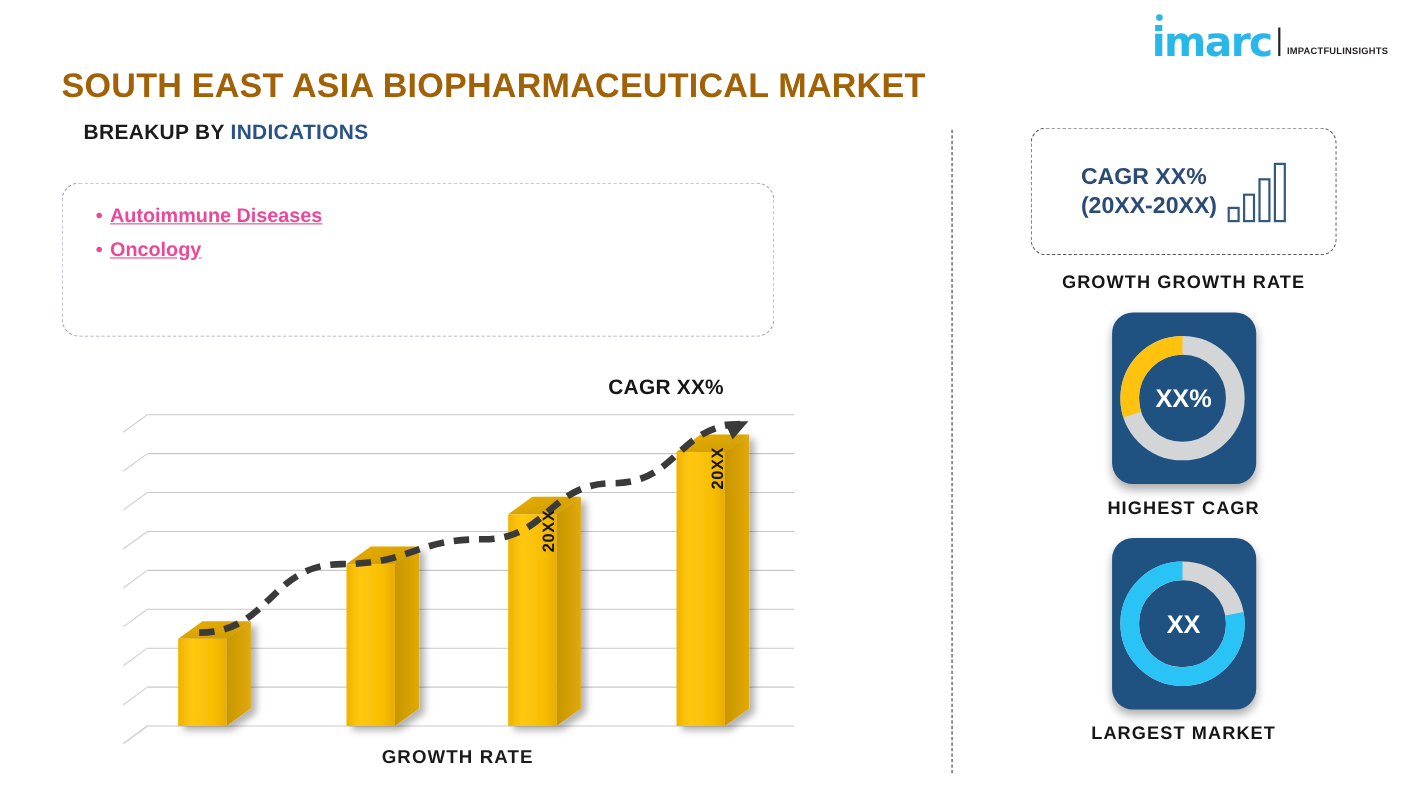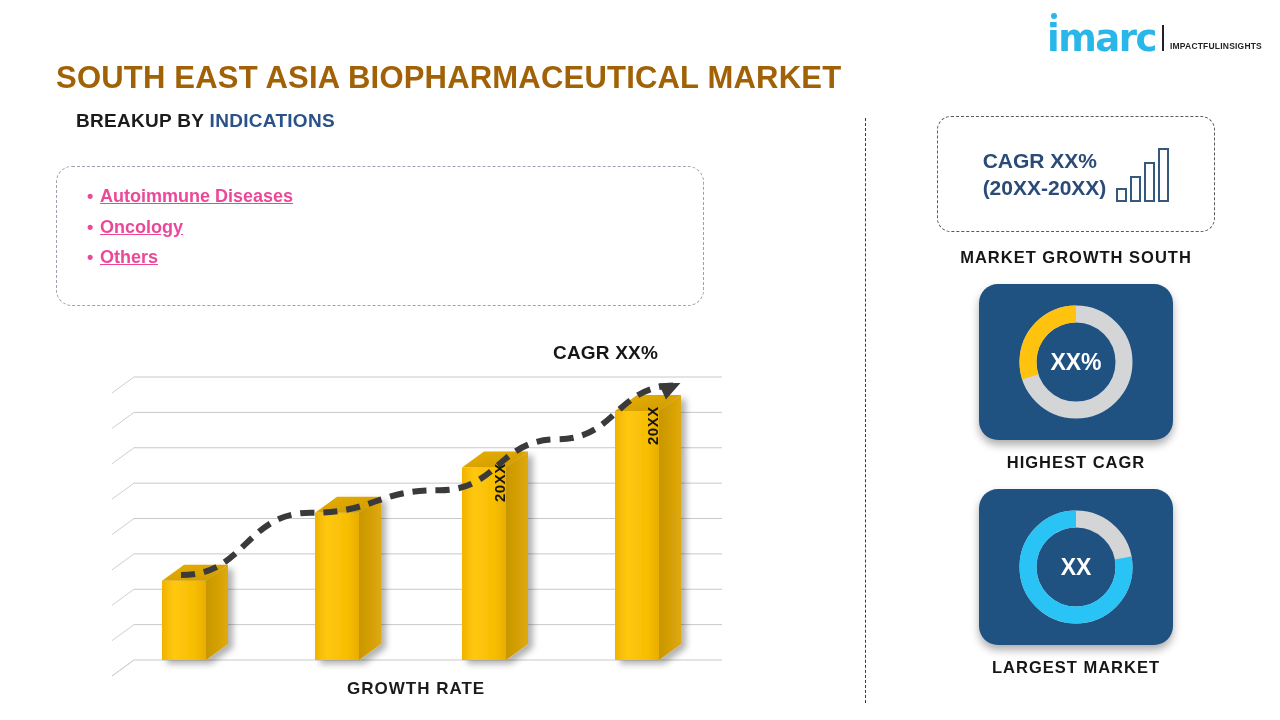--- a/index.html
+++ b/index.html
@@ -54,22 +54,22 @@
     border:1.6px dashed #5a5a5a;border-radius:14px;box-sizing:border-box;
     display:flex;align-items:center;justify-content:center;gap:10px;}
   .growth-text{font-size:21px;font-weight:bold;color:#2b4b77;line-height:27px;text-align:left;}
   .growth-icon{display:flex;align-items:flex-end;gap:3px;height:56px;}
   .growth-icon i{display:block;border:2px solid #34597d;background:#fff;width:11px;box-sizing:border-box;}
 
   .cap{text-align:center;font-size:16.5px;font-weight:bold;color:#161616;letter-spacing:1px;}
   .cap-growth{margin-top:16px;}
 
   .tile-wrap{margin-top:17px;display:flex;flex-direction:column;align-items:center;}
-  .tile{position:relative;width:194px;height:156px;border-radius:19px;background:#1f5181;
-    box-shadow:0 5px 9px rgba(0,0,0,.32);display:flex;align-items:center;justify-content:center;}
+  .tile{position:relative;width:131px;height:156px;border-radius:19px;background:#1f5181;
+    box-shadow:0 5px 9px rgba(0,0,0,.32);display:flex;align-items:center;justify-content:flex-start;}
   .tile svg{display:block;}
   .tile-val{position:absolute;left:0;right:0;text-align:center;color:#fff;font-weight:bold;}
   .v1{font-size:23px;}
   .v2{font-size:23px;}
   .cap-tile{margin-top:13px;}
 </style>
 </head>
 <body>
 
 <div id="page">
@@ -89,21 +89,20 @@
   <div class="title">SOUTH EAST ASIA BIOPHARMACEUTICAL MARKET</div>
 
   <div class="breakup-head">
     <span class="k">BREAKUP BY</span>
     <span class="v">INDICATIONS</span>
   </div>
 
   <div class="ind-box">
     <div class="ind-item"><span class="bu">•</span><span>Autoimmune Diseases</span></div>
     <div class="ind-item"><span class="bu">•</span><span>Oncology</span></div>
-    <div class="ind-item"><span class="bu">•</span><span>Others</span></div>
   </div>
 
   <div class="chart">
     <svg id="chart-svg" width="690" height="345" viewBox="0 0 690 345">
         <defs>
           <linearGradient id="gf" x1="0" y1="0" x2="1" y2="0">
             <stop offset="0%" stop-color="#f0b300"></stop>
             <stop offset="28%" stop-color="#ffc80f"></stop>
             <stop offset="75%" stop-color="#f7bd02"></stop>
             <stop offset="100%" stop-color="#e8ad00"></stop>
@@ -177,21 +176,21 @@
         <div>CAGR XX%</div>
         <div>(20XX-20XX)</div>
       </div>
       <div class="growth-icon">
         <i style="height:14px"></i>
         <i style="height:26px"></i>
         <i style="height:40px"></i>
         <i style="height:54px"></i>
       </div>
     </div>
-    <div class="cap cap-growth">MARKET GROWTH SOUTH</div>
+    <div class="cap cap-growth">GROWTH GROWTH RATE</div>
 
     <div class="tile-wrap">
       <div class="tile">
         <svg width="128" height="128" viewBox="0 0 128 128">
           <circle cx="64" cy="64" r="48" fill="none" stroke="#d3d5d7" stroke-width="17"></circle>
           <path id="arc0" fill="none" stroke="#ffc20e" stroke-width="17" d="M 64 16 A 48 48 0 0 0 18.35 78.83"></path>
         </svg>
         <div class="tile-val v1">XX%</div>
       </div>
       <div class="cap cap-tile">HIGHEST CAGR</div>

